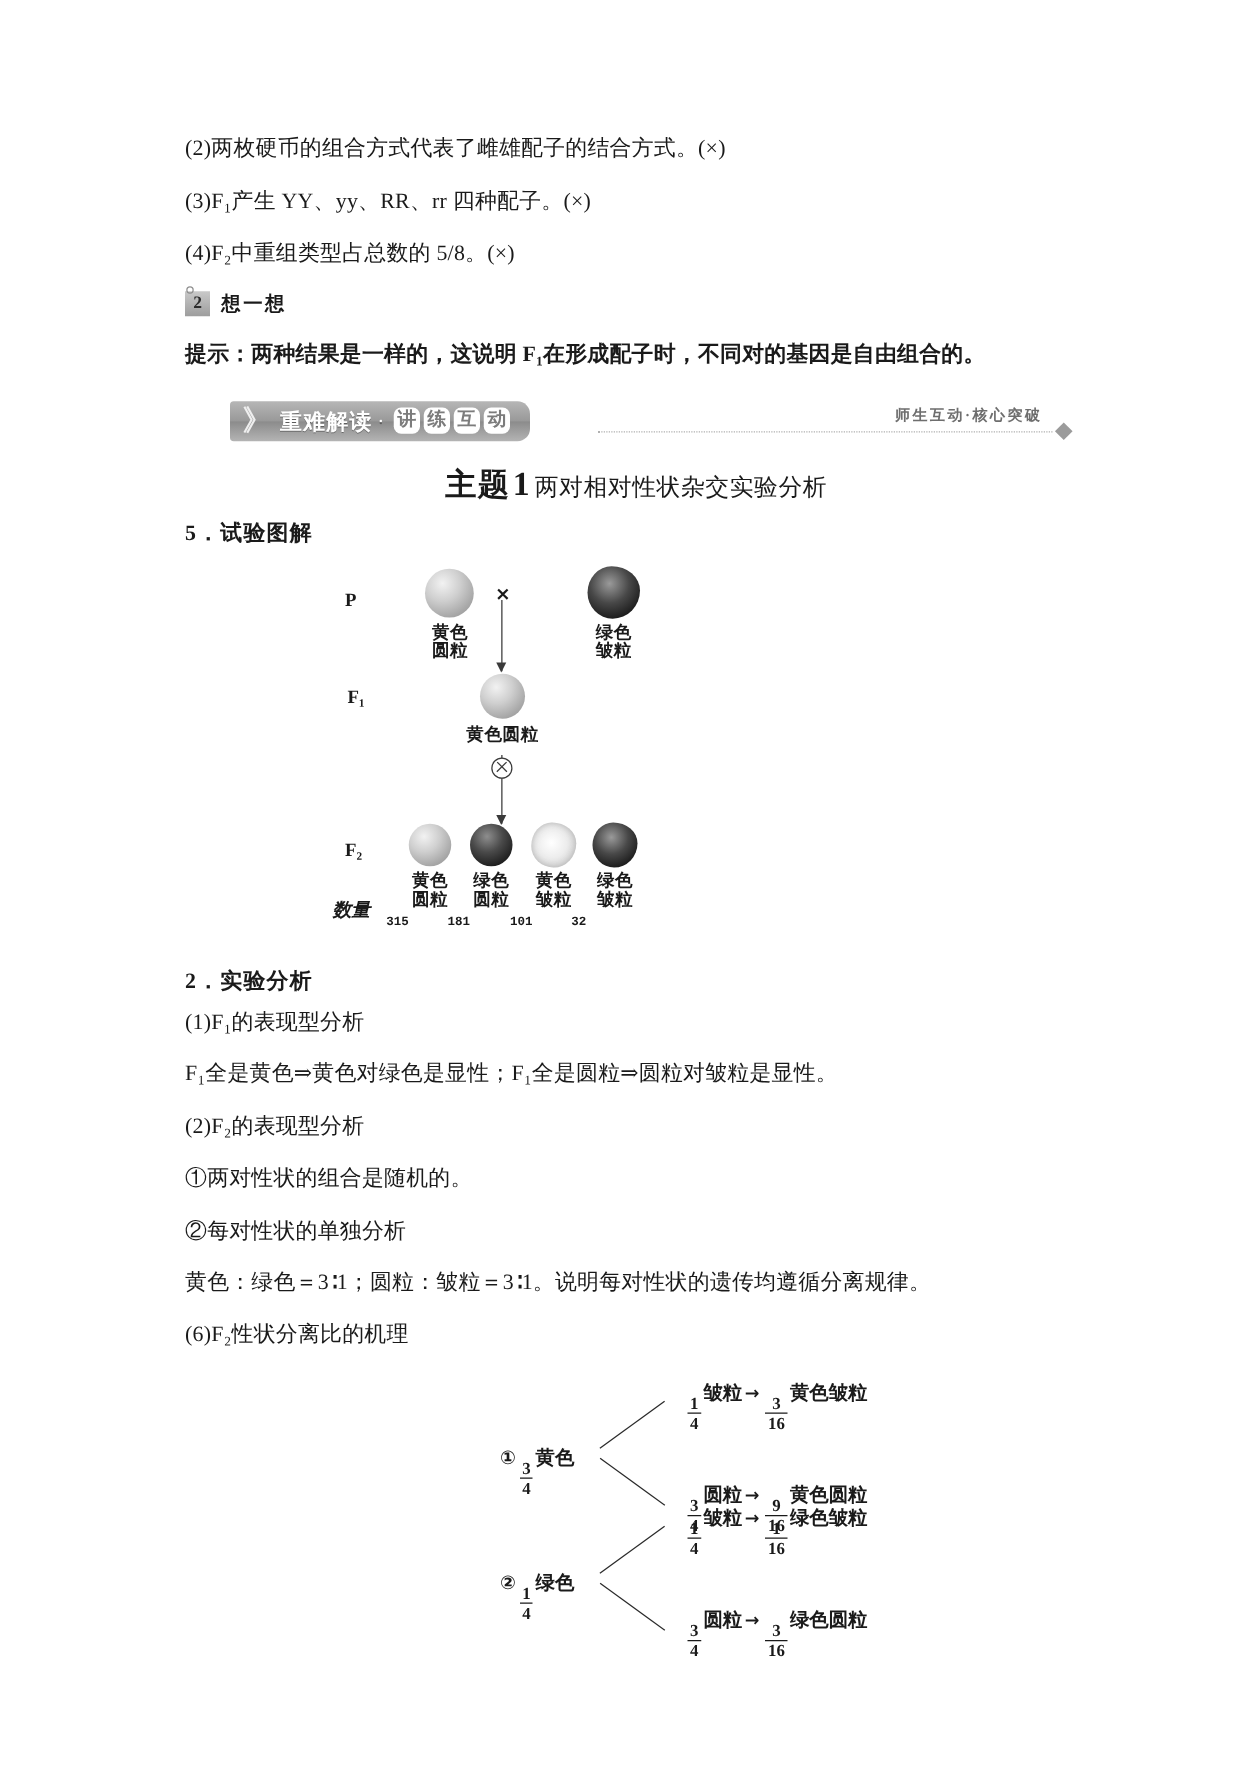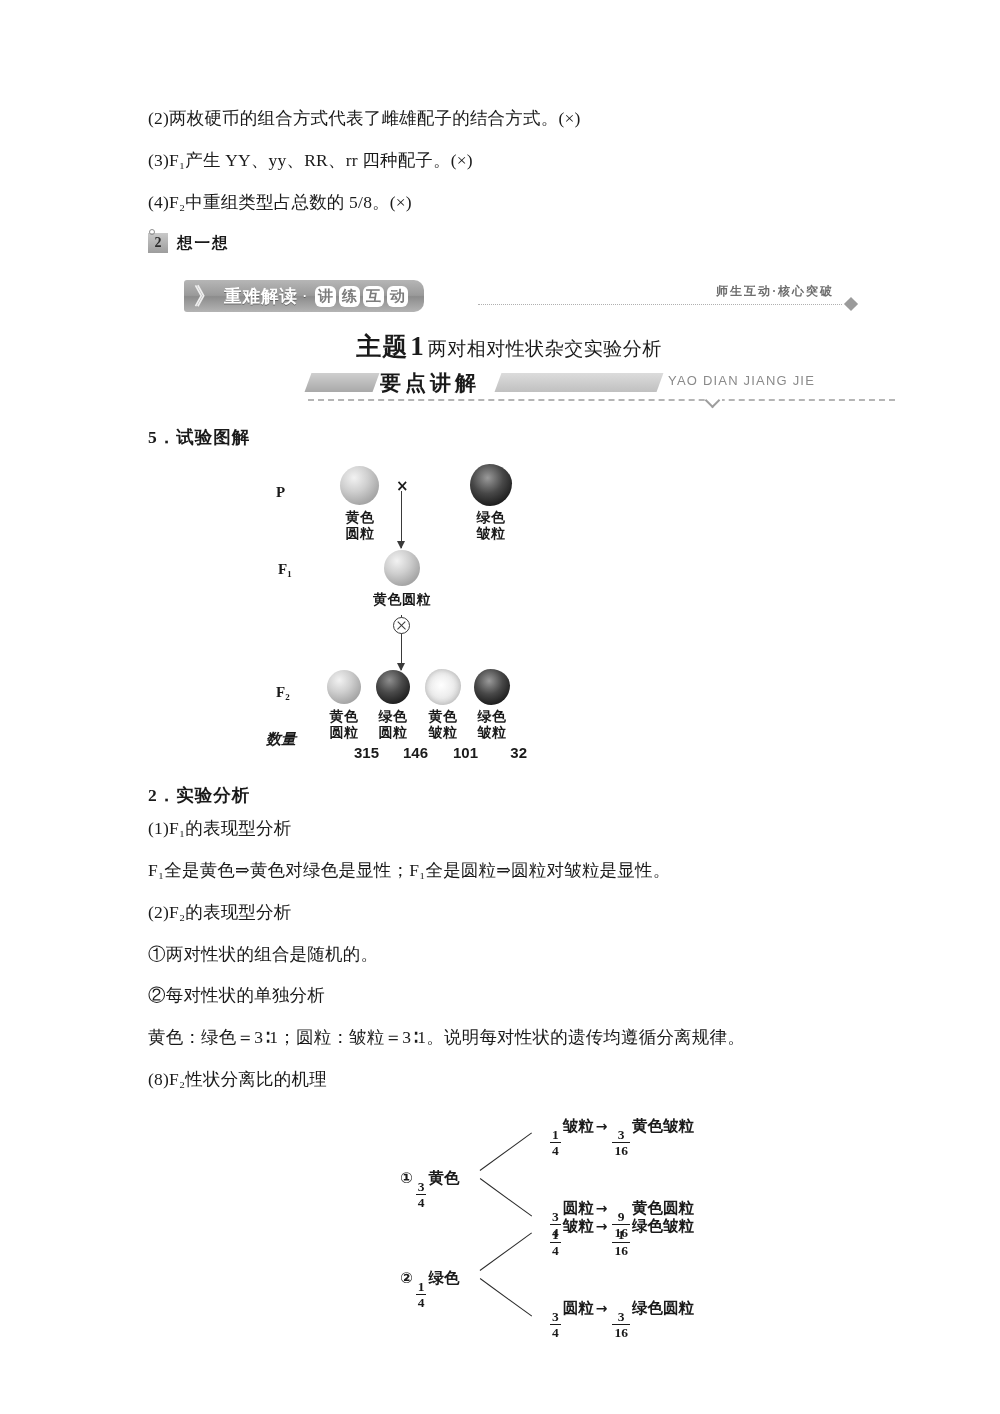--- a/index.html
+++ b/index.html
@@ -293,23 +293,23 @@
   .selfcross::before { transform: rotate(45deg); }
   .selfcross::after  { transform: rotate(-45deg); }
   .countlabel {
     position:absolute;
     font-weight: bold;
     font-size: 15px;
   }
   .countval {
     position:absolute;
     font-weight: bold;
-    font-size: 15px;
-    text-align:right;
-    font-family: Liberation Sans, sans-serif;
+    font-size: 10px;
+    text-align:left;
+    font-family: Liberation Mono, monospace;
   }
 
   
   .tree {
     position: relative;
     width: 712px;
     height: 232px;
     margin: 6px 0 6px 0;
     font-size: 15px;
   }
@@ -360,20 +360,21 @@
   <div class="content">
 
     <p class="line">(2)两枚硬币的组合方式代表了雌雄配子的结合方式。(×)</p>
     <p class="line">(3)F₁产生 YY、yy、RR、rr 四种配子。(×)</p>
     <p class="line">(4)F₂中重组类型占总数的 5/8。(×)</p>
 
     <div class="think-row">
       <span class="think-badge">2</span>
       <span class="think-label">想一想</span>
     </div>
+    <p class="line bold">提示：两种结果是一样的，这说明 F₁在形成配子时，不同对的基因是自由组合的。</p>
 
     <div class="ribbon-wrap">
       <div class="ribbon-tail"></div>
       <div class="ribbon">
         <span class="chev">》</span>
         <span class="rtext">重难解读</span>
         <span class="rtext dot">·</span>
         <span class="boxchars">
           <span>讲</span>
           <span>练</span>
@@ -384,28 +385,20 @@
       <div class="ribbon-right">师生互动·核心突破</div>
       <div class="ribbon-diamond"></div>
     </div>
 
     <div class="topic-row">
       <span class="topic-main">主题</span>
       <span class="topic-num">1</span>
       <span class="topic-sub">两对相对性状杂交实验分析</span>
     </div>
 
-    <div class="keyband">
-      <div class="kb-left"></div>
-      <div class="kb-text">要点讲解</div>
-      <div class="kb-slash"></div>
-      <div class="kb-pinyin">YAO DIAN JIANG JIE</div>
-      <div class="kb-rule"></div>
-      <div class="kb-chevron"></div>
-    </div>
 
     <div class="numhead">5．试验图解</div>
 
     <div class="crossdiagram">
 
       <span class="gen-label" style="left:128px; top:27px;">P</span>
 
       <div class="pea yellow" style="left:192px; top:9px; width:39px; height:39px;"></div>
       <div class="cap" style="left:177px; top:53px; width:70px;">
         <div>黄色</div>
@@ -448,33 +441,33 @@
         <div>黄色</div>
         <div>皱粒</div>
       </div>
       <div class="cap" style="left:309px; top:252px; width:70px;">
         <div>绿色</div>
         <div>皱粒</div>
       </div>
 
       <span class="countlabel" style="left:118px; top:273px;font-style:italic;">数量</span>
       <span class="countval" style="left:161px; top:287px; width:70px;">315</span>
-      <span class="countval" style="left:210px; top:287px; width:70px;">146</span>
+      <span class="countval" style="left:210px; top:287px; width:70px;">181</span>
       <span class="countval" style="left:260px; top:287px; width:70px;">101</span>
       <span class="countval" style="left:309px; top:287px; width:70px;">32</span>
     </div>
 
     <div class="numhead" style="margin-top:36px;">2．实验分析</div>
     <p class="line">(1)F₁的表现型分析</p>
     <p class="line">F₁全是黄色⇒黄色对绿色是显性；F₁全是圆粒⇒圆粒对皱粒是显性。</p>
     <p class="line">(2)F₂的表现型分析</p>
     <p class="line">①两对性状的组合是随机的。</p>
     <p class="line">②每对性状的单独分析</p>
     <p class="line">黄色：绿色＝3∶1；圆粒：皱粒＝3∶1。说明每对性状的遗传均遵循分离规律。</p>
-    <p class="line">(8)F₂性状分离比的机理</p>
+    <p class="line">(6)F₂性状分离比的机理</p>
 
     <div class="tree">
 
       <div class="tnode" style="left:252px; top:60px;">
         <span class="circnum">①</span><span class="frac">
             <span class="num">3</span>
             <span class="den">4</span>
           </span><span>黄色</span>
       </div>
       <div class="tline" style="left:332px; top:62px; width:64px; transform:rotate(-36deg);"></div>

